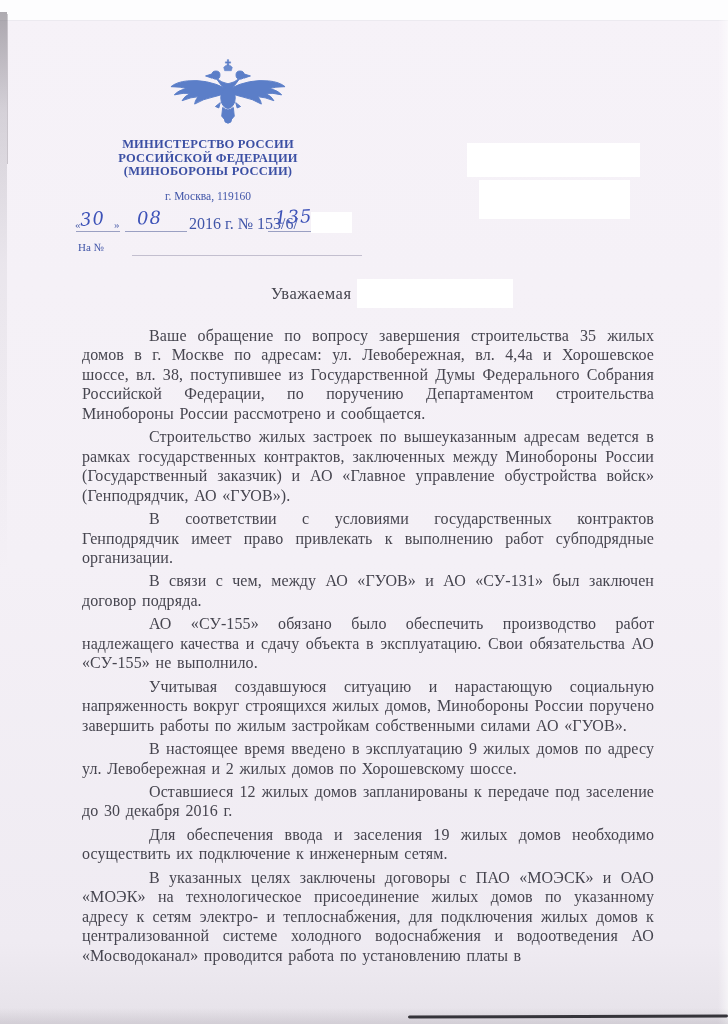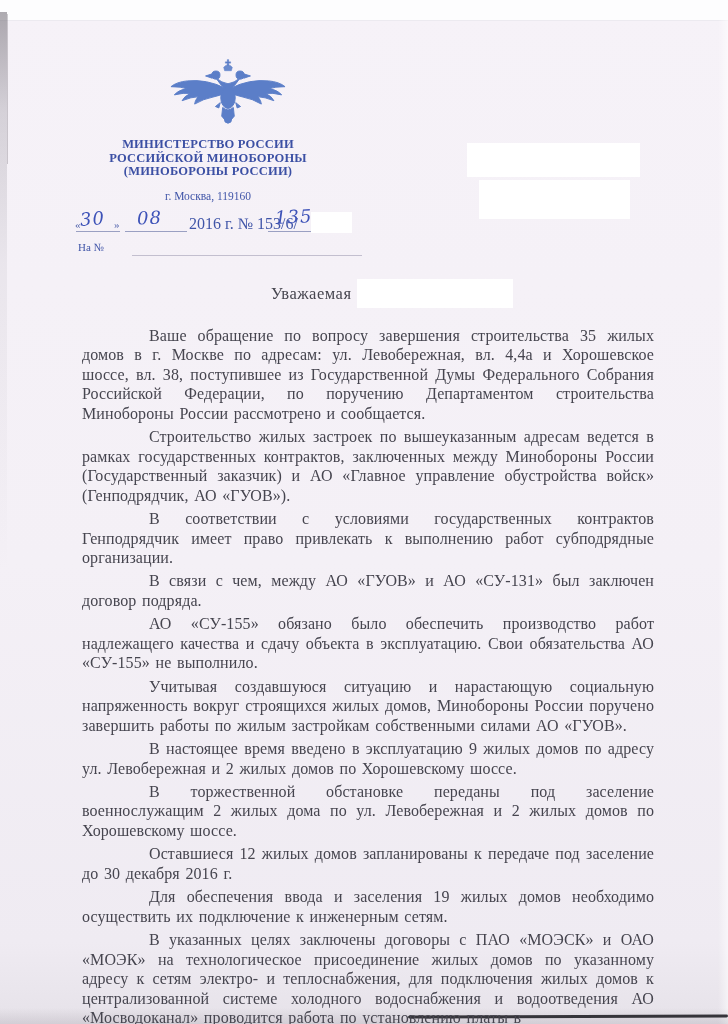--- a/index.html
+++ b/index.html
@@ -87,21 +87,21 @@
       <ellipse cx="60" cy="41" rx="7.5" ry="11"></ellipse>
       <path d="M52 46 l-5 4 3.5 1.5 z M68 46 l5 4 -3.5 1.5 z"></path>
 
       <path d="M54.5 51 Q60 56 65.5 51 L66.5 60 Q63 65 60 65 Q57 65 53.5 60 z"></path>
       <path d="M56 62 q4 4 8 0 l-1 4 q-3 2.5 -6 0 z"></path>
     </g>
   </svg>
 
   <div class="org-block">
     <div class="org-line">МИНИСТЕРСТВО РОССИИ</div>
-    <div class="org-line">РОССИЙСКОЙ МИНОБОРОНЫ</div>
+    <div class="org-line">РОССИЙСКОЙ ФЕДЕРАЦИИ</div>
     <div class="org-line">(МИНОБОРОНЫ РОССИИ)</div>
   </div>
   <div class="city-line">г. Москва, 119160</div>
 
   <div class="date-line">
     <span class="dl-quote-open">«</span>
     <span class="hw hw-day">30</span>
     <span class="dl-quote-close">»</span>
     <span class="dl-underline1"></span>
     <span class="hw hw-month">08</span>
@@ -124,19 +124,18 @@
   <div class="salutation">Уважаемая</div>
 
   <div class="body-text">
     <p>Ваше обращение по вопросу завершения строительства 35 жилых домов в г. Москве по адресам: ул. Левобережная, вл. 4,4а и Хорошевское шоссе, вл. 38, поступившее из Государственной Думы Федерального Собрания Российской Федерации, по поручению Департаментом строительства Минобороны России рассмотрено и сообщается.</p>
     <p>Строительство жилых застроек по вышеуказанным адресам ведется в рамках государственных контрактов, заключенных между Минобороны России (Государственный заказчик) и АО «Главное управление обустройства войск» (Генподрядчик, АО «ГУОВ»).</p>
     <p>В соответствии с условиями государственных контрактов Генподрядчик имеет право привлекать к выполнению работ субподрядные организации.</p>
     <p>В связи с чем, между АО «ГУОВ» и АО «СУ-131» был заключен договор подряда.</p>
     <p>АО «СУ-155» обязано было обеспечить производство работ надлежащего качества и сдачу объекта в эксплуатацию. Свои обязательства АО «СУ-155» не выполнило.</p>
     <p>Учитывая создавшуюся ситуацию и нарастающую социальную напряженность вокруг строящихся жилых домов, Минобороны России поручено завершить работы по жилым застройкам собственными силами АО «ГУОВ».</p>
     <p>В настоящее время введено в эксплуатацию 9 жилых домов по адресу ул. Левобережная и 2 жилых домов по Хорошевскому шоссе.</p>
-    <p>В торжественной обстановке переданы под заселение военнослужащим 2 жилых дома по ул. Левобережная и 2 жилых домов по Хорошевскому шоссе.</p>
     <p>Оставшиеся 12 жилых домов запланированы к передаче под заселение до 30 декабря 2016 г.</p>
     <p>Для обеспечения ввода и заселения 19 жилых домов необходимо осуществить их подключение к инженерным сетям.</p>
     <p>В указанных целях заключены договоры с ПАО «МОЭСК» и ОАО «МОЭК» на технологическое присоединение жилых домов по указанному адресу к сетям электро- и теплоснабжения, для подключения жилых домов к централизованной системе холодного водоснабжения и водоотведения АО «Мосводоканал» проводится работа по установлению платы в</p>
   </div>
 
 </div>
 
 </body></html>

